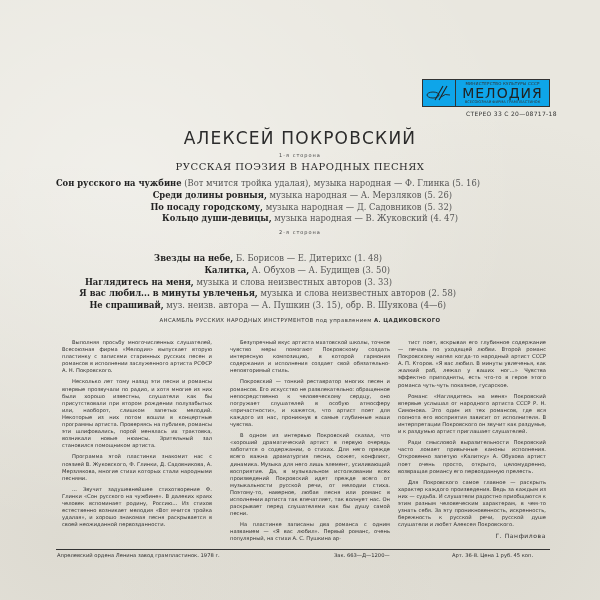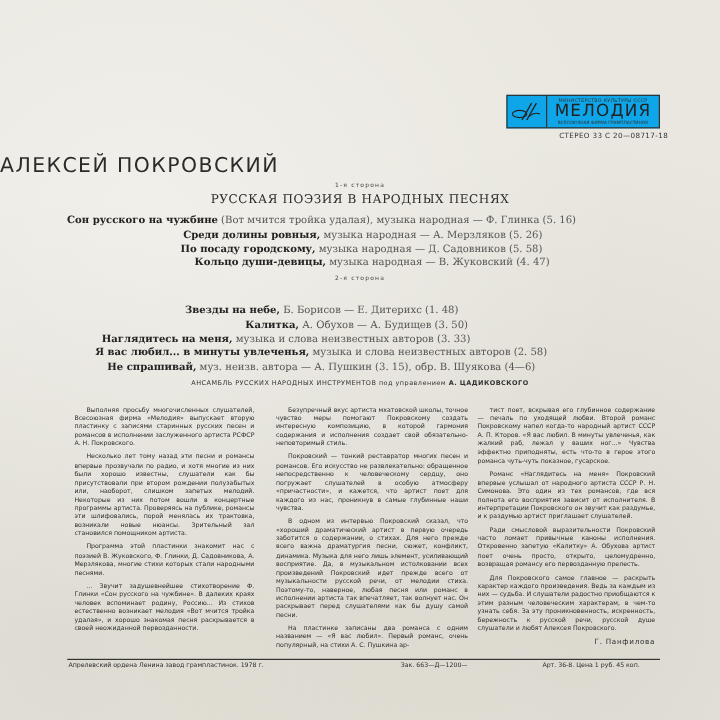--- a/index.html
+++ b/index.html
@@ -19,21 +19,21 @@
   
   .logo { position: absolute; left: 422px; top: 79px; width: 126px; height: 26px; display: flex; border: 1px solid #333; background: #0ea5e9; }
   .logo-mark { width: 32px; border-right: 1px solid #333; display: flex; align-items: center; justify-content: center; }
   .logo-text { flex: 1; display: flex; flex-direction: column; align-items: center; justify-content: center; line-height: 1; }
   .logo-top { font-family: "DejaVu Sans", sans-serif; font-size: 4px; letter-spacing: 0.2px; color: #333; }
   .logo-main { font-family: "DejaVu Sans", sans-serif; font-size: 14px; letter-spacing: 1px; color: #222; font-weight: normal; margin: 0.5px 0; }
   .logo-bottom { font-family: "DejaVu Sans", sans-serif; font-size: 3.6px; color: #333; }
   .catalog { position: absolute; left: 466px; top: 110px; font-family: "DejaVu Sans", sans-serif; font-size: 6px; color: #333; letter-spacing: 0.3px; }
 
   
-  .artist { position: absolute; left: 0; width: 600px; top: 128px; font-family: "DejaVu Sans", sans-serif; font-size: 17px; letter-spacing: 1.2px; color: #2b2b2b; font-weight: normal; }
+  .artist { position: absolute; left: 0; width: 600px; top: 128px; text-align: center; font-family: "DejaVu Sans", sans-serif; font-size: 17px; letter-spacing: 1.2px; color: #2b2b2b; font-weight: normal; }
   .side-label { position: absolute; left: 0; width: 600px; text-align: center; font-family: "DejaVu Sans", sans-serif; font-size: 5px; letter-spacing: 1px; color: #444; }
   .section-title { position: absolute; left: 0; width: 600px; text-align: center; font-size: 10px; letter-spacing: 0.5px; color: #2b2b2b; }
 
   
   .tracks { position: absolute; right: 110px; font-size: 8.4px; line-height: 11.8px; }
   .track { text-align: right; white-space: nowrap; }
   .tracks.side2 .track:nth-child(1) { padding-right: 78px; }
   .tracks.side2 .track:nth-child(2) { padding-right: 70px; }
   .tracks.side2 .track:nth-child(3) { padding-right: 68px; }
   .tracks.side2 .track:nth-child(4) { padding-right: 4px; text-align: right; }
@@ -85,21 +85,21 @@
   <div class="catalog">СТЕРЕО 33 С 20—08717-18</div>
 
   <div class="artist">АЛЕКСЕЙ ПОКРОВСКИЙ</div>
 
   <div class="side-label" style="top:152px">1-я сторона</div>
   <div class="section-title" style="top:161px">РУССКАЯ ПОЭЗИЯ В НАРОДНЫХ ПЕСНЯХ</div>
 
   <div class="tracks side1" style="top:178px; right:120px;">
     <div class="track"><span class="t-title">Сон русского на чужбине</span><span class="t-credit"> (Вот мчится тройка удалая), музыка народная — Ф. Глинка (5. 16)</span></div>
     <div class="track"><span class="t-title">Среди долины ровныя,</span><span class="t-credit"> музыка народная — А. Мерзляков (5. 26)</span></div>
-    <div class="track"><span class="t-title">По посаду городскому,</span><span class="t-credit"> музыка народная — Д. Садовников (5. 58)</span></div>
+    <div class="track"><span class="t-title">По посаду городскому,</span><span class="t-credit"> музыка народная — Д. Садовников (5. 32)</span></div>
     <div class="track"><span class="t-title">Кольцо души-девицы,</span><span class="t-credit"> музыка народная — В. Жуковский (4. 47)</span></div>
   </div>
 
   <div class="side-label" style="top:229px">2-я сторона</div>
 
   <div class="tracks side2" style="top:253px; right:140px;">
     <div class="track"><span class="t-title">Звезды на небе,</span><span class="t-credit"> Б. Борисов — Е. Дитерихс (1. 48)</span></div>
     <div class="track"><span class="t-title">Калитка,</span><span class="t-credit"> А. Обухов — А. Будищев (3. 50)</span></div>
     <div class="track"><span class="t-title">Наглядитесь на меня,</span><span class="t-credit"> музыка и слова неизвестных авторов (3. 33)</span></div>
     <div class="track"><span class="t-title">Я вас любил... в минуты увлеченья,</span><span class="t-credit"> музыка и слова неизвестных авторов (2. 58)</span></div>

